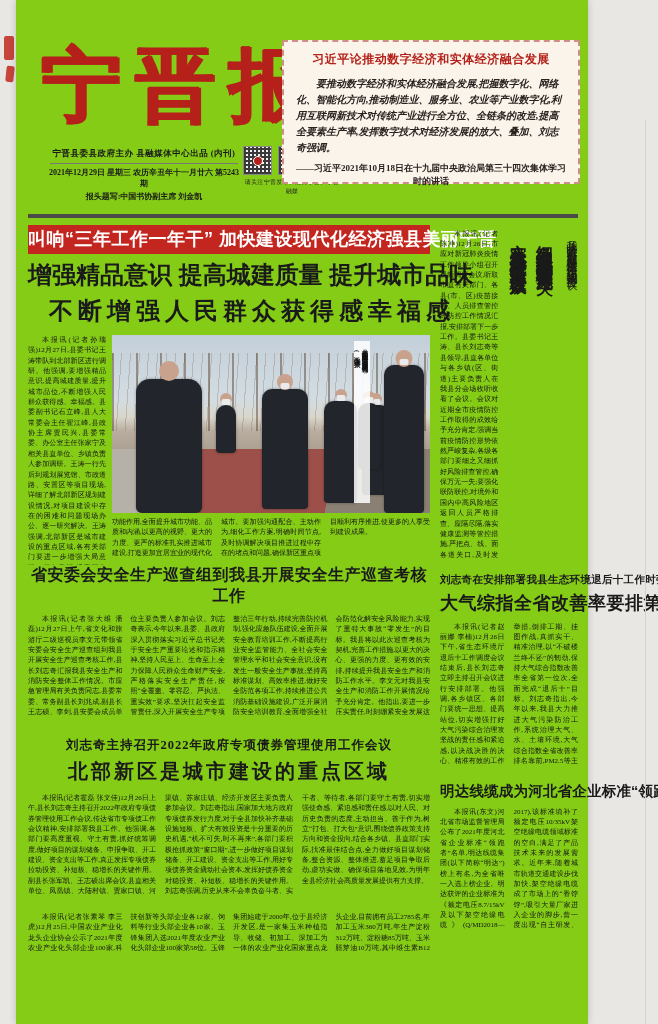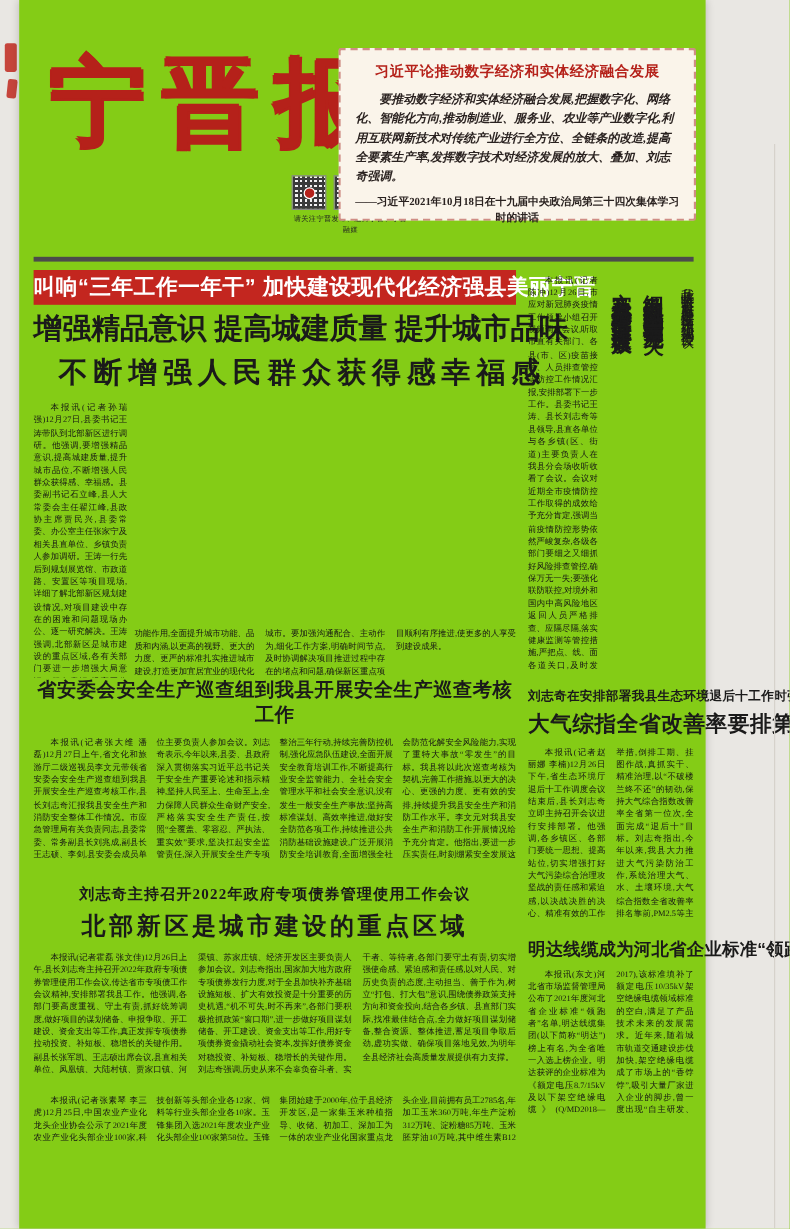--- a/index.html
+++ b/index.html
@@ -60,21 +60,21 @@
     background:#c3261f;color:#fff;text-align:center;
     font-family:"Liberation Sans",sans-serif;font-weight:bold;
     font-size:18px;height:29px;line-height:29px;letter-spacing:.5px;white-space:nowrap;
   }
   .lead-kicker{font-size:13.5px;font-weight:bold;text-align:center;margin-top:14px;letter-spacing:1px;}
   .lead-h{font-family:"Liberation Sans",sans-serif;font-weight:bold;text-align:center;font-size:24px;line-height:1.3;margin-top:5px;white-space:nowrap;}
   .lead-h2{letter-spacing:5px;margin-left:21px;}
   .lead-row{display:flex;gap:6px;margin-top:9px;height:230px;}
   .smalltext{font-size:7px;line-height:1.48;text-align:justify;overflow:hidden;color:#141414;}
   .lead-body{width:78px;height:230px;text-indent:2em;}
-  .lead-right{flex:1;min-width:0;display:flex;flex-direction:row;align-items:flex-end;}
+  .lead-right{flex:1;min-width:0;display:flex;flex-direction:column;}
 
   
   .photo{position:relative;height:178px;overflow:hidden;
     background:linear-gradient(180deg,#c3cfd9 0%,#d3dce2 36%,#d9d7cc 46%,#b9ada0 54%,#a3978a 72%,#93randomness 100%);
     background:linear-gradient(180deg,#c3cfd9 0%,#d3dce2 36%,#d9d7cc 46%,#b9ada0 54%,#a3978a 72%,#92викл 100%);
     background:linear-gradient(180deg,#c3cfd9 0%,#d3dce2 36%,#d9d7cc 46%,#b9ada0 54%,#a3978a 72%,#8f8376 100%);
   }
   .trees{position:absolute;left:0;right:0;top:10%;height:44%;
     background:
       repeating-linear-gradient(90deg,rgba(92,70,52,.5) 0 2px,transparent 2px 24px),
@@ -141,20 +141,26 @@
 <body>
 
 <div class="edge-frag frag1"></div>
 <div class="edge-frag frag2"></div>
 
 <div class="page">
 
   <div class="masthead">
     <div class="paper-title">宁晋报</div>
 
+    <div class="mh-sub">
+      <div class="mh-organizer">宁晋县委县政府主办  县融媒体中心出品 (内刊)</div>
+      <hr class="mh-divider">
+      <div class="mh-date">2021年12月29日 星期三 农历辛丑年十一月廿六 第5243期</div>
+      <div class="mh-calligrapher">报头题写:中国书协副主席 刘金凯</div>
+    </div>
 
     <div class="mh-qr">
       <div class="qr-row">
         <div class="qr"></div>
         <div class="qr"></div>
         <div class="qr"></div>
       </div>
       <div class="qr-caption">请关注宁晋发布、魅力宁晋、宁晋融媒</div>
     </div>
 

